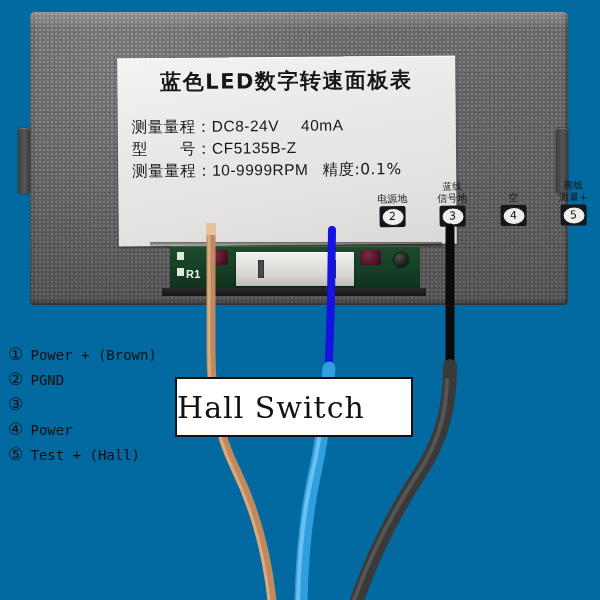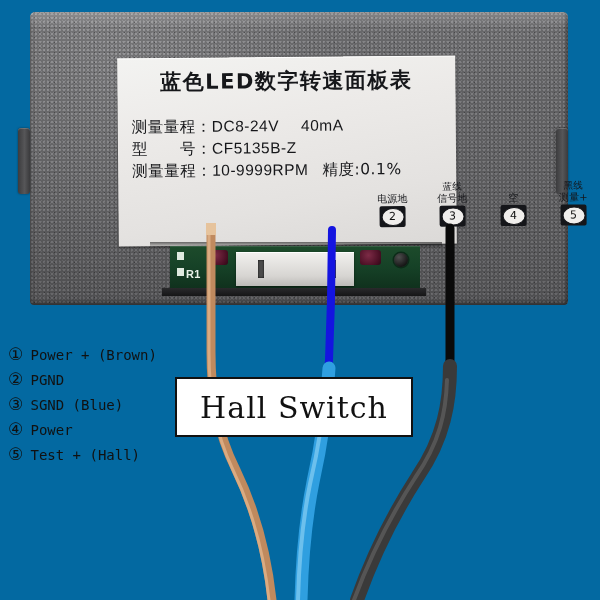--- a/index.html
+++ b/index.html
@@ -167,21 +167,21 @@
   }
   .legend-text{
     font-family:"DejaVu Sans Mono","Liberation Mono",monospace;
     font-size:14px;letter-spacing:0px;
   }
 
   
   #hall-switch-box{
     position:absolute;left:175px;top:377px;width:234px;height:56px;
     border:2.2px solid #111;background:#fff;
-    display:flex;align-items:center;justify-content:center;
+    display:flex;align-items:center;justify-content:flex-start;
   }
   #hall-switch-label{
     font-family:"DejaVu Serif","Liberation Serif",serif;
     font-size:30px;letter-spacing:1px;color:#111;white-space:nowrap;
   }
 </style>
 </head>
 <body>
 
 <div class="stage">
@@ -282,21 +282,20 @@
       <span class="legend-text">Power + (Brown)</span>
     </div>
 
     <div class="legend-row">
       <span class="legend-num">②</span>
       <span class="legend-text">PGND</span>
     </div>
 
     <div class="legend-row">
       <span class="legend-num">③</span>
-      <span class="legend-text">SGND (Blue)</span>
     </div>
 
     <div class="legend-row">
       <span class="legend-num">④</span>
       <span class="legend-text">Power</span>
     </div>
 
     <div class="legend-row">
       <span class="legend-num">⑤</span>
       <span class="legend-text">Test + (Hall)</span>

